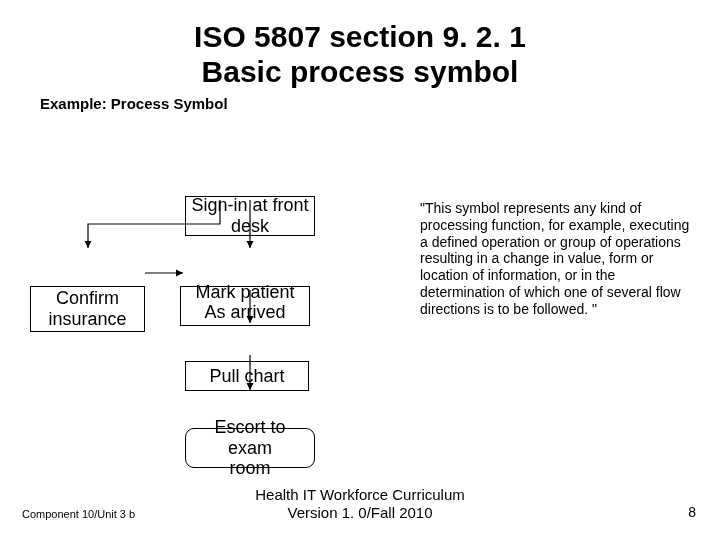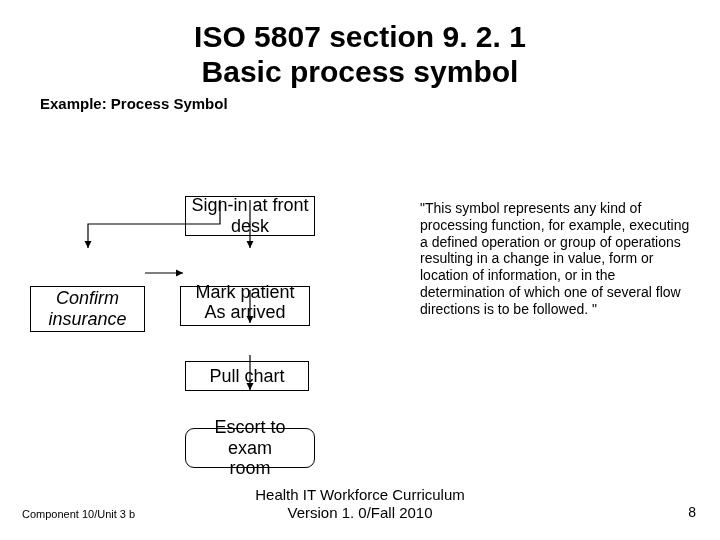--- a/index.html
+++ b/index.html
@@ -82,21 +82,21 @@
   <div>ISO 5807 section 9. 2. 1</div>
   <div>Basic process symbol</div>
 </div>
 
 <div class="subtitle">Example: Process Symbol</div>
 
 <div class="process-box" style="left:185px; top:160px; width:130px; height:40px;">
   <span>Sign-in at front<br>desk</span>
 </div>
 
-<div class="process-box" style="left:30px; top:250px; width:115px; height:46px;font-style:italic;">
+<div class="process-box" style="left:30px; top:250px; width:115px; height:46px;">
   <span>Confirm<br>insurance</span>
 </div>
 
 <div class="process-box" style="left:180px; top:250px; width:130px; height:40px;align-items:flex-end;">
   <span>Mark patient<br>As arrived</span>
 </div>
 
 <div class="process-box" style="left:185px; top:325px; width:124px; height:30px;justify-content:center;">
   <span>Pull chart</span>
 </div>

